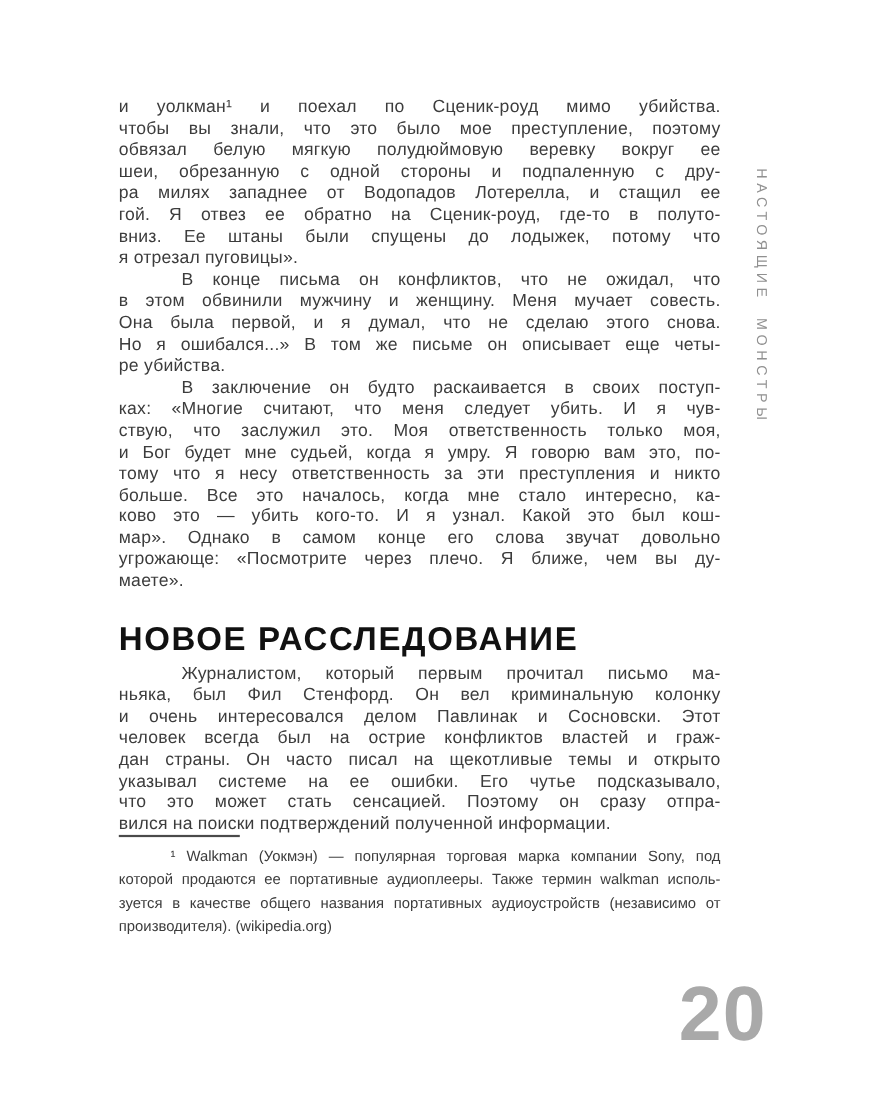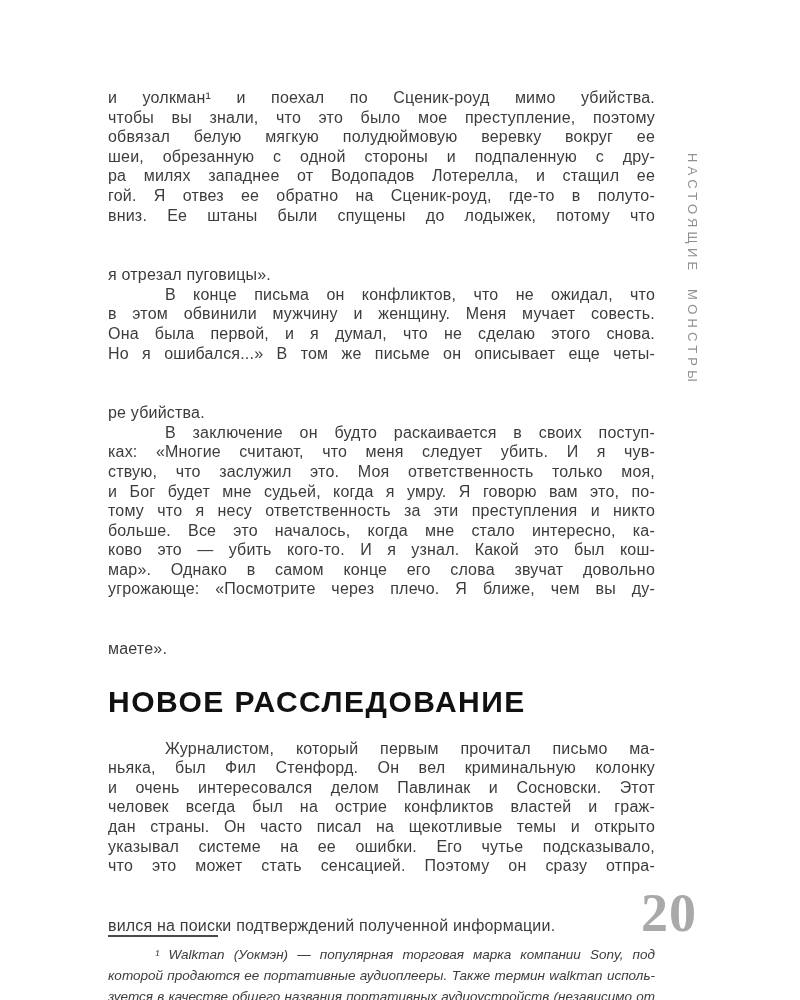--- a/index.html
+++ b/index.html
@@ -36,52 +36,51 @@
   .para { margin: 0; }
   .line {
     font-size: 16px;
     line-height: 19.6px;
     letter-spacing: 0.2px;
     text-align: justify;
     text-align-last: justify;
     white-space: normal;
   }
   .line.indent { text-indent: 57px; }
-  .line.last { text-align-last: left; margin-top: 40px; }
+  .line.last { text-align-last: left; }
   .section-heading {
-    margin: 26px 0 20px 0;
+    margin: 26px 0 4px 0;
     font-size: 30px;
     line-height: 34px;
     font-weight: 800;
     letter-spacing: 1.5px;
     color: #111111;
   }
   .footnote-rule {
     width: 110px;
     height: 2px;
     background: #4a4a4a;
     margin: 0;
   }
   .footnote { margin-top: 7px; color: #3c3c3c; }
   .fline {
     font-size: 13.5px;
     line-height: 21px;
     text-align: justify;
     text-align-last: justify;
-    font-style: italic;
   }
   .fline.indent { text-indent: 47px; }
   .fline.last { text-align-last: left; }
   .page-number {
     position: absolute;
     top: 886px;
     right: 103px;
-    font-family: Liberation Serif, serif;
+    font-family: Liberation Sans, sans-serif;
     font-weight: bold;
-    font-size: 54px;
+    font-size: 70px;
     line-height: 1;
     letter-spacing: 1px;
     color: #a9a9a9;
   }
 </style>
 </head>
 <body>
 
 <div class="page">
   <aside class="running-title">НАСТОЯЩИЕ МОНСТРЫ</aside>

